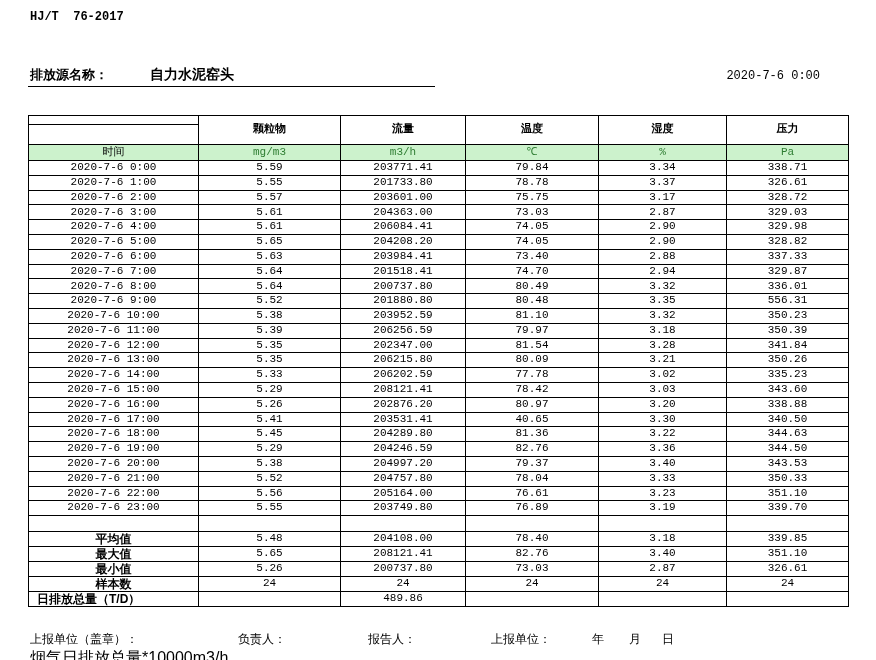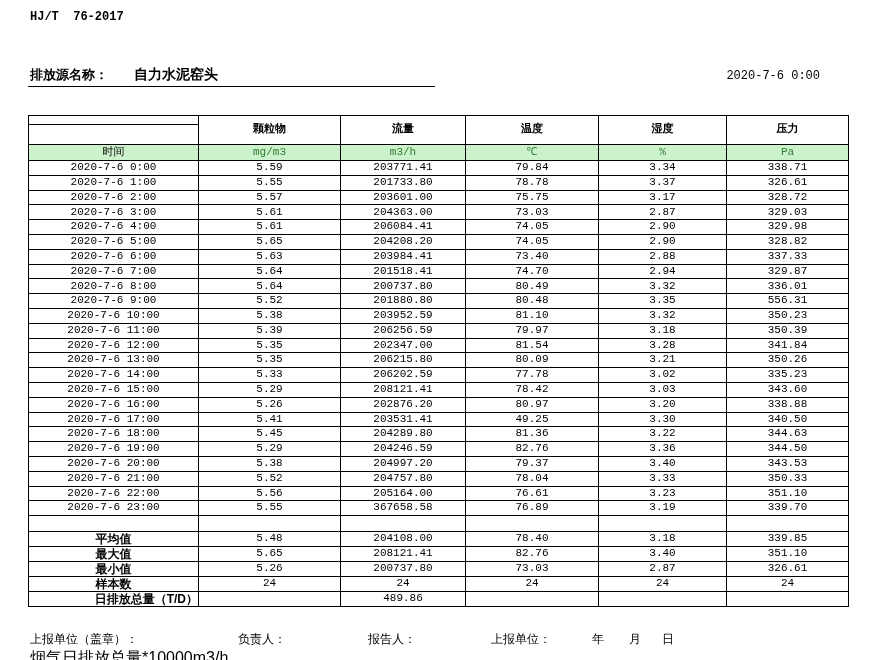--- a/index.html
+++ b/index.html
@@ -1,40 +1,40 @@
 <!DOCTYPE html>
 <html style="--green: #ccf2cc; --unit-color: #2e7d32;"><head>
 <meta charset="utf-8">
 <style>
   html,body{margin:0;padding:0;width:876px;height:660px;background:#fff;overflow:hidden;
     font-family:"Liberation Sans","DejaVu Sans",sans-serif;color:#000;}
   .page{position:absolute;inset:0;}
   .std{position:absolute;left:30px;top:10px;font-weight:bold;font-size:12px;white-space:pre;
     font-family:"Liberation Mono","DejaVu Sans Mono",monospace;}
   .title{position:absolute;left:28px;top:30px;width:820px;text-align:center;font-weight:bold;font-size:15px;}
-  .src-row{position:absolute;left:30px;top:66px;width:818px;display:flex;align-items:baseline;}
+  .src-row{position:absolute;left:30px;top:66px;width:818px;display:flex;align-items:baseline;gap:16px;}
   .src-label{font-weight:bold;font-size:13px;}
   .src-name{font-weight:bold;font-size:14px;margin-left:26px;}
   .src-date{margin-left:auto;font-size:12px;font-family:"Liberation Mono","DejaVu Sans Mono",monospace;padding-right:28px;}
   .src-underline{position:absolute;left:28px;top:86px;width:407px;border-top:1px solid #000;height:0;}
   table.report{position:absolute;left:28px;top:115px;width:820px;border-collapse:collapse;table-layout:fixed;}
   table.report td{border:1px solid #000;text-align:center;vertical-align:middle;padding:0;
     font-size:11px;line-height:1.05;white-space:nowrap;overflow:hidden;
     font-family:"Liberation Mono","DejaVu Sans Mono",monospace;}
   tr.th1{height:9px;}
   tr.th2{height:20px;}
   td.pollutant{font-weight:bold;font-size:12px;font-family:"Liberation Sans","DejaVu Sans",sans-serif;}
   tr.green td{background:var(--green,#ccf2cc);height:15px;}
   td.time-header{font-size:12px;font-family:"Liberation Sans","DejaVu Sans",sans-serif;}
   td.unit{color:var(--unit-color,#2e7d32);}
   tbody.data tr{height:14.8px;}
   tbody.gap tr{height:16px;}
   tbody.summary tr{height:15px;}
   tbody.summary td:first-child{font-family:"Liberation Sans","DejaVu Sans",sans-serif;font-size:12px;font-weight:bold;}
-  tr.left-label td:first-child{text-align:right;padding-left:8px;}
+  tr.left-label td:first-child{text-align:left;padding-left:8px;}
   .note{position:absolute;left:30px;top:648px;font-size:16px;}
   .sign{position:absolute;top:631px;font-size:12px;}
 </style>
 </head>
 <body>
 
 <div class="page">
 
   <div class="std">HJ/T  76-2017</div>
 
@@ -209,21 +209,21 @@
           <td>5.26</td>
           <td>202876.20</td>
           <td>80.97</td>
           <td>3.20</td>
           <td>338.88</td>
         </tr>
         <tr>
           <td>2020-7-6 17:00</td>
           <td>5.41</td>
           <td>203531.41</td>
-          <td>49.25</td>
+          <td>40.65</td>
           <td>3.30</td>
           <td>340.50</td>
         </tr>
         <tr>
           <td>2020-7-6 18:00</td>
           <td>5.45</td>
           <td>204289.80</td>
           <td>81.36</td>
           <td>3.22</td>
           <td>344.63</td>
@@ -256,21 +256,21 @@
           <td>2020-7-6 22:00</td>
           <td>5.56</td>
           <td>205164.00</td>
           <td>76.61</td>
           <td>3.23</td>
           <td>351.10</td>
         </tr>
         <tr>
           <td>2020-7-6 23:00</td>
           <td>5.55</td>
-          <td>367658.58</td>
+          <td>203749.80</td>
           <td>76.89</td>
           <td>3.19</td>
           <td>339.70</td>
         </tr>
       </tbody>
     <tbody class="gap">
       <tr>
         <td></td>
         <td></td>
         <td></td>

